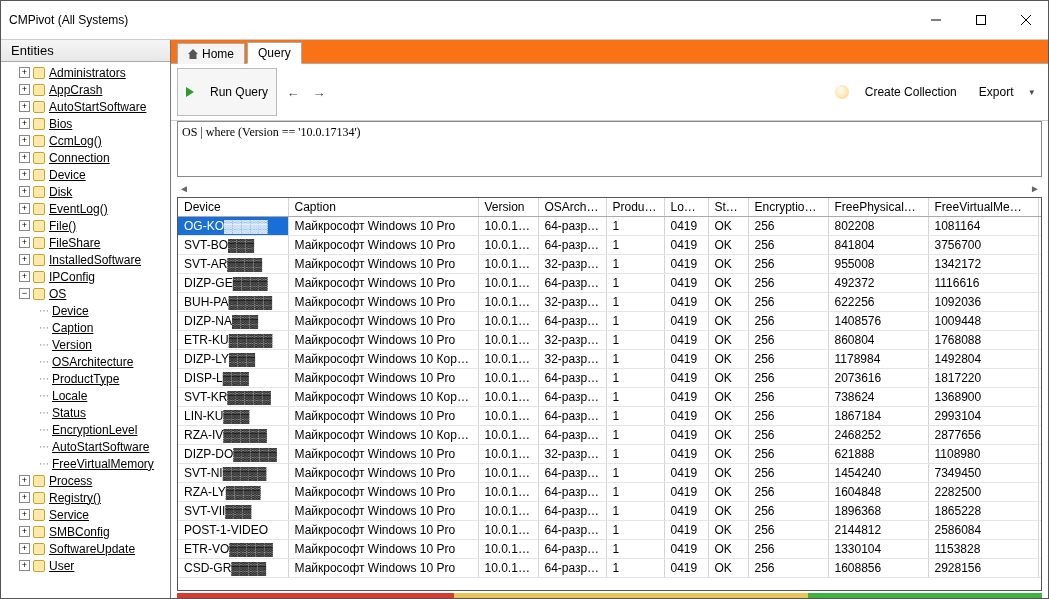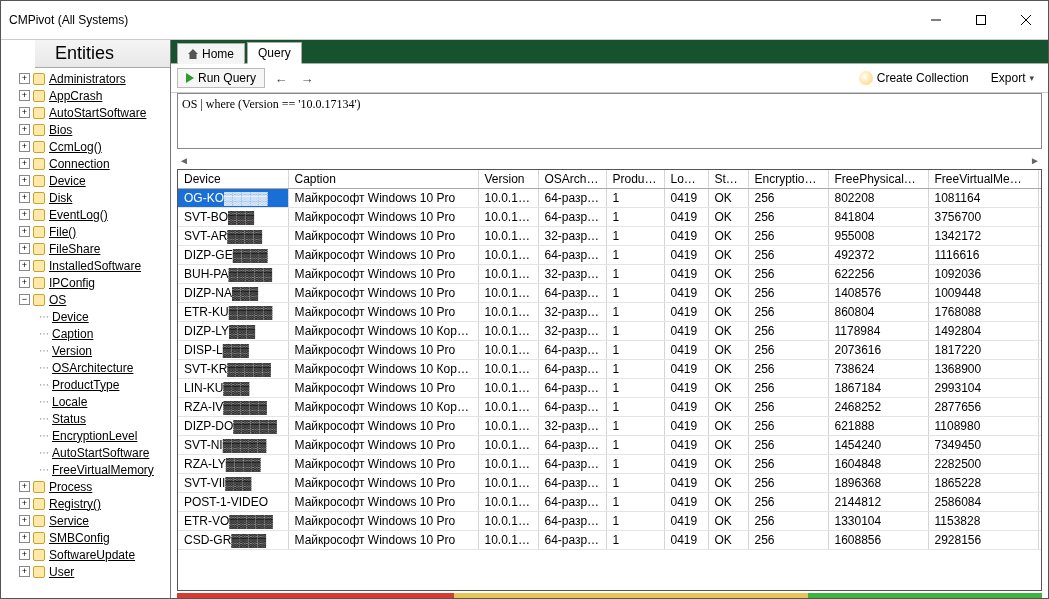--- a/index.html
+++ b/index.html
@@ -41,23 +41,22 @@
 .left {
   width: 170px;
   border-right: 1px solid #777;
   display: flex;
   flex-direction: column;
   background: #fff;
 }
 .left-header {
   background: linear-gradient(#f5f5f5,#e8e8e8);
   border-bottom: 1px solid #aaa;
-  padding: 3px 20px;
-  font-size: 18px;
-  margin-left: 34px;
+  padding: 3px 10px;
+  font-size: 13px;
 }
 .tree {
   flex: 1;
   overflow: auto;
   padding: 2px 0 2px 4px;
 }
 .tree-node {
   display: flex;
   align-items: center;
   height: 17px;
@@ -91,21 +90,21 @@
   flex-direction: column;
   min-width: 0;
 }
 .tabs {
   display: flex;
   align-items: flex-end;
   height: 24px;
   border-bottom: 1px solid #aaa;
   padding-left: 6px;
   gap: 2px;
-  background: #14532d;
+  background: #f97316;
 }
 .tab {
   padding: 3px 10px;
   border: 1px solid #aaa;
   border-bottom: none;
   background: #f4f4f4;
   font-size: 12px;
   display: flex;
   align-items: center;
   gap: 4px;
@@ -125,24 +124,24 @@
 .toolbar {
   display: flex;
   align-items: center;
   padding: 4px 6px;
   border-bottom: 1px solid #ccc;
   gap: 6px;
 }
 .btn {
   display: flex;
   align-items: center;
-  gap: 4px;
+  gap: 16px;
   border: 1px solid #bbb;
   background: #f6f6f6;
-  padding: 2px 8px;
+  padding: 16px 8px;
   font-size: 12px;
   cursor: pointer;
 }
 .play-icon {
   width: 0; height: 0;
   border-left: 8px solid #2e9b2e;
   border-top: 5px solid transparent;
   border-bottom: 5px solid transparent;
 }
 .nav-arrow {

